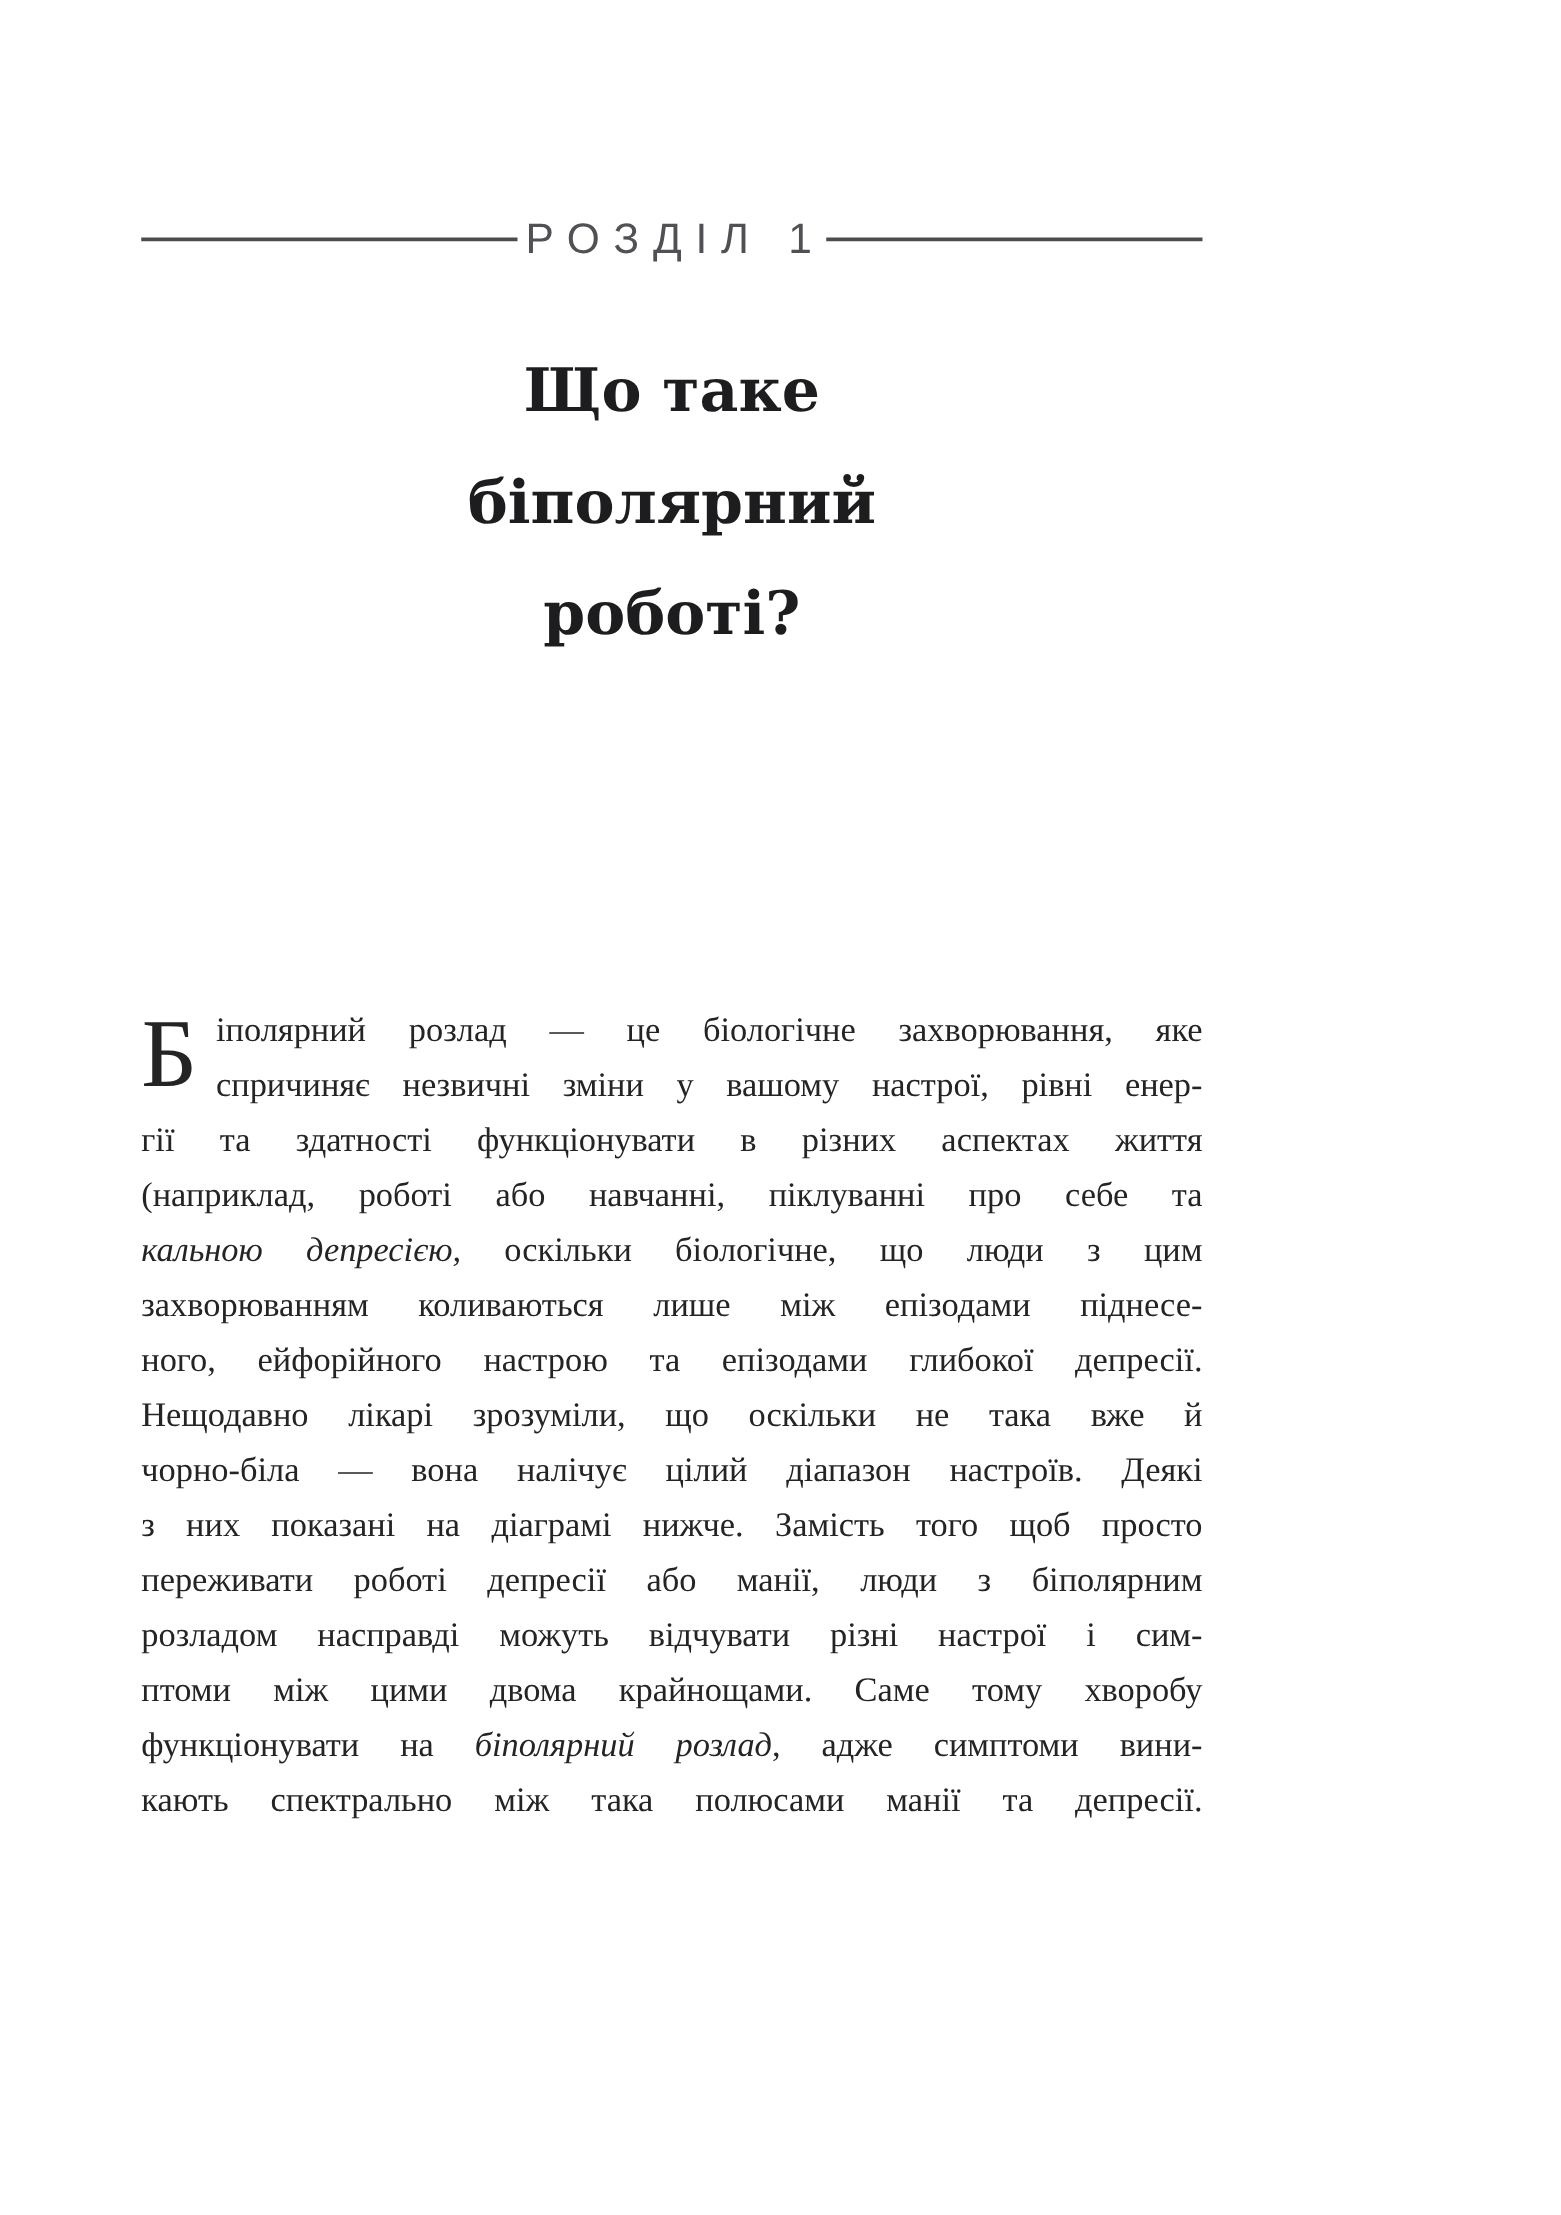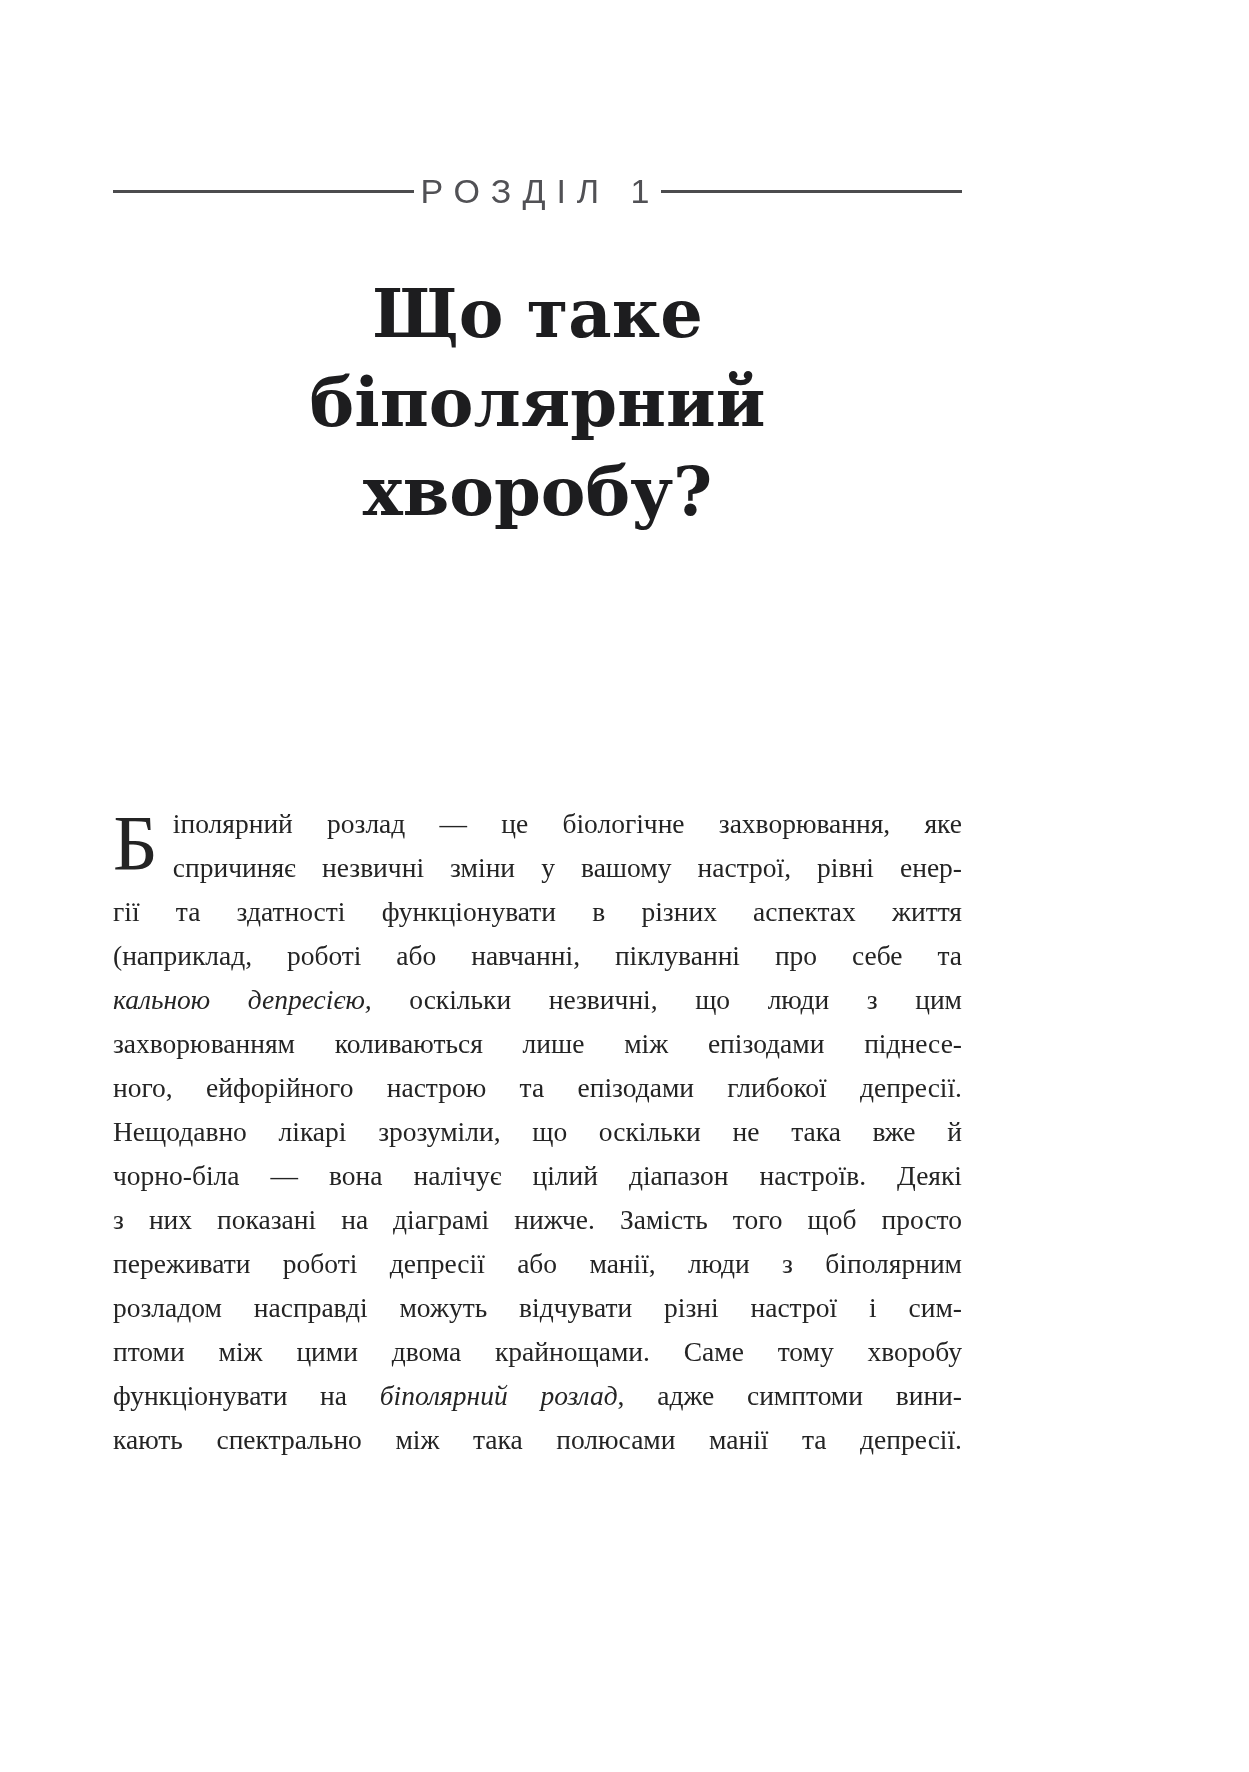--- a/index.html
+++ b/index.html
@@ -36,21 +36,21 @@
     color: var(--label-color, #515155);
     white-space: nowrap;
     padding-left: 6px;
   }
   
   .title {
     margin-top: 58px;
     text-align: center;
     font-family: "DejaVu Serif", serif;
     font-weight: 700;
-    font-size: 67px;
+    font-size: 48px;
     line-height: 89px;
     color: var(--title-color, #1d1d1f);
   }
   
   .body-paragraph {
     margin-top: 266px;
     font-family: "Liberation Serif", serif;
     font-size: 27.5px;
     line-height: 44px;
     color: var(--body-color, #242424);
@@ -81,31 +81,31 @@
 
     <div class="chapter-header">
       <div class="rule"></div>
       <div class="chapter-label">РОЗДІЛ 1</div>
       <div class="rule"></div>
     </div>
 
     <div class="title">
       <div>Що таке</div>
       <div>біполярний</div>
-      <div>хворобу?</div>
+      <div>роботі?</div>
     </div>
 
     <div class="body-paragraph">
       <span class="dropcap">Б</span>
 
     <div class="body-line"><span>іполярний розлад — це біологічне захворювання, яке</span></div>
         <div class="body-line"><span>спричиняє незвичні зміни у вашому настрої, рівні енер-</span></div>
         <div class="body-line"><span>гії та здатності функціонувати в різних аспектах життя</span></div>
         <div class="body-line"><span>(наприклад, роботі або навчанні, піклуванні про себе та</span></div>
-        <div class="body-line"><span class="it">кальною депресією,</span><span> оскільки незвичні, що люди з цим</span></div>
+        <div class="body-line"><span class="it">кальною депресією,</span><span> оскільки біологічне, що люди з цим</span></div>
         <div class="body-line"><span>захворюванням коливаються лише між епізодами піднесе-</span></div>
         <div class="body-line"><span>ного, ейфорійного настрою та епізодами глибокої депресії.</span></div>
         <div class="body-line"><span>Нещодавно лікарі зрозуміли, що оскільки не така вже й</span></div>
         <div class="body-line"><span>чорно-біла — вона налічує цілий діапазон настроїв. Деякі</span></div>
         <div class="body-line"><span>з них показані на діаграмі нижче. Замість того щоб просто</span></div>
         <div class="body-line"><span>переживати роботі депресії або манії, люди з біполярним</span></div>
         <div class="body-line"><span>розладом насправді можуть відчувати різні настрої і сим-</span></div>
         <div class="body-line"><span>птоми між цими двома крайнощами. Саме тому хворобу</span></div>
         <div class="body-line"><span>функціонувати на </span><span class="it">біполярний розлад</span><span>, адже симптоми вини-</span></div>
         <div class="body-line"><span>кають спектрально між така полюсами манії та депресії.</span></div>

